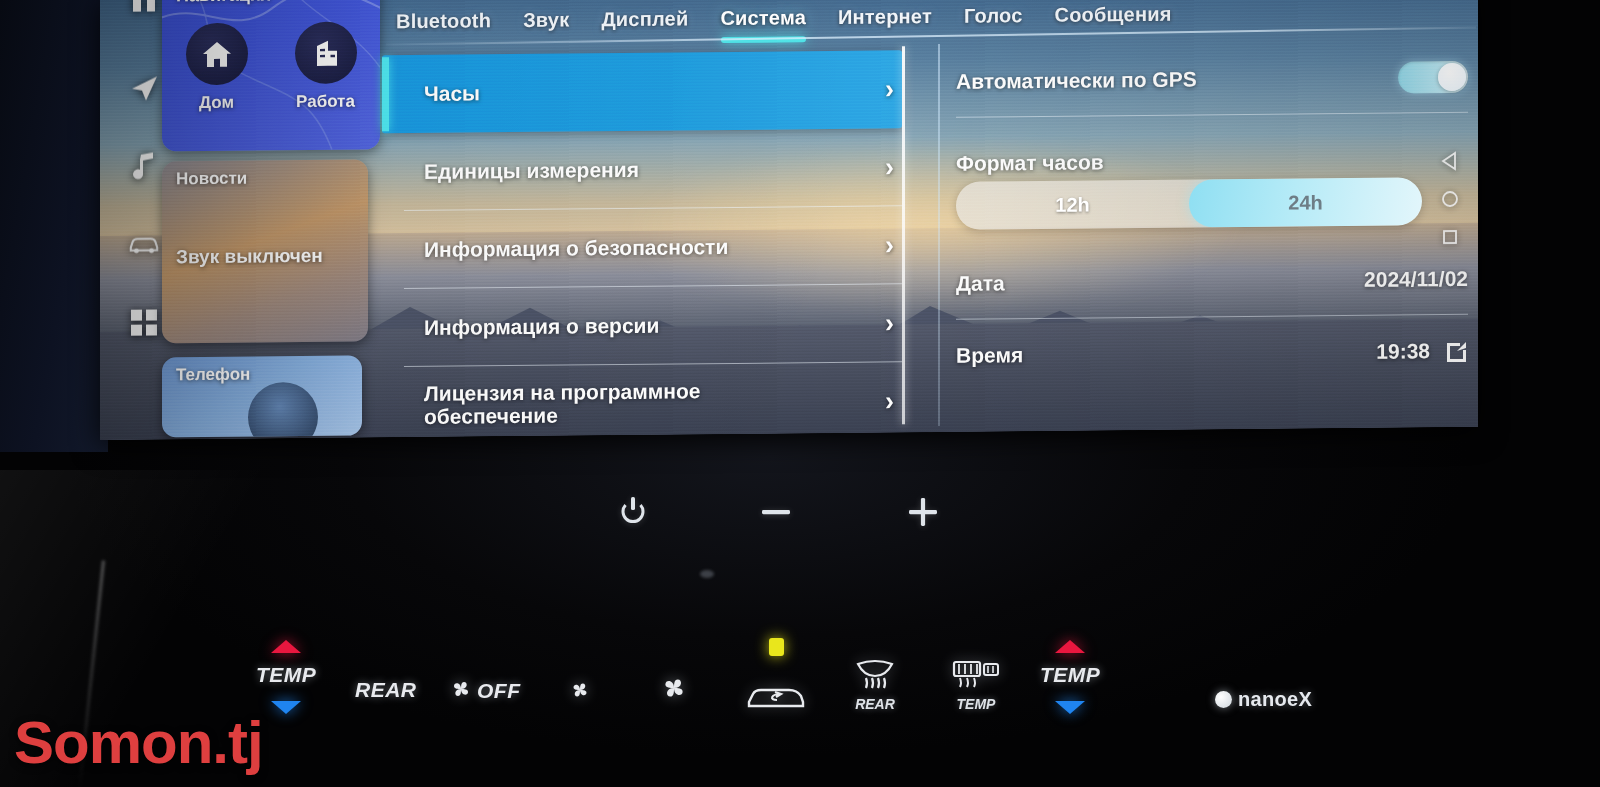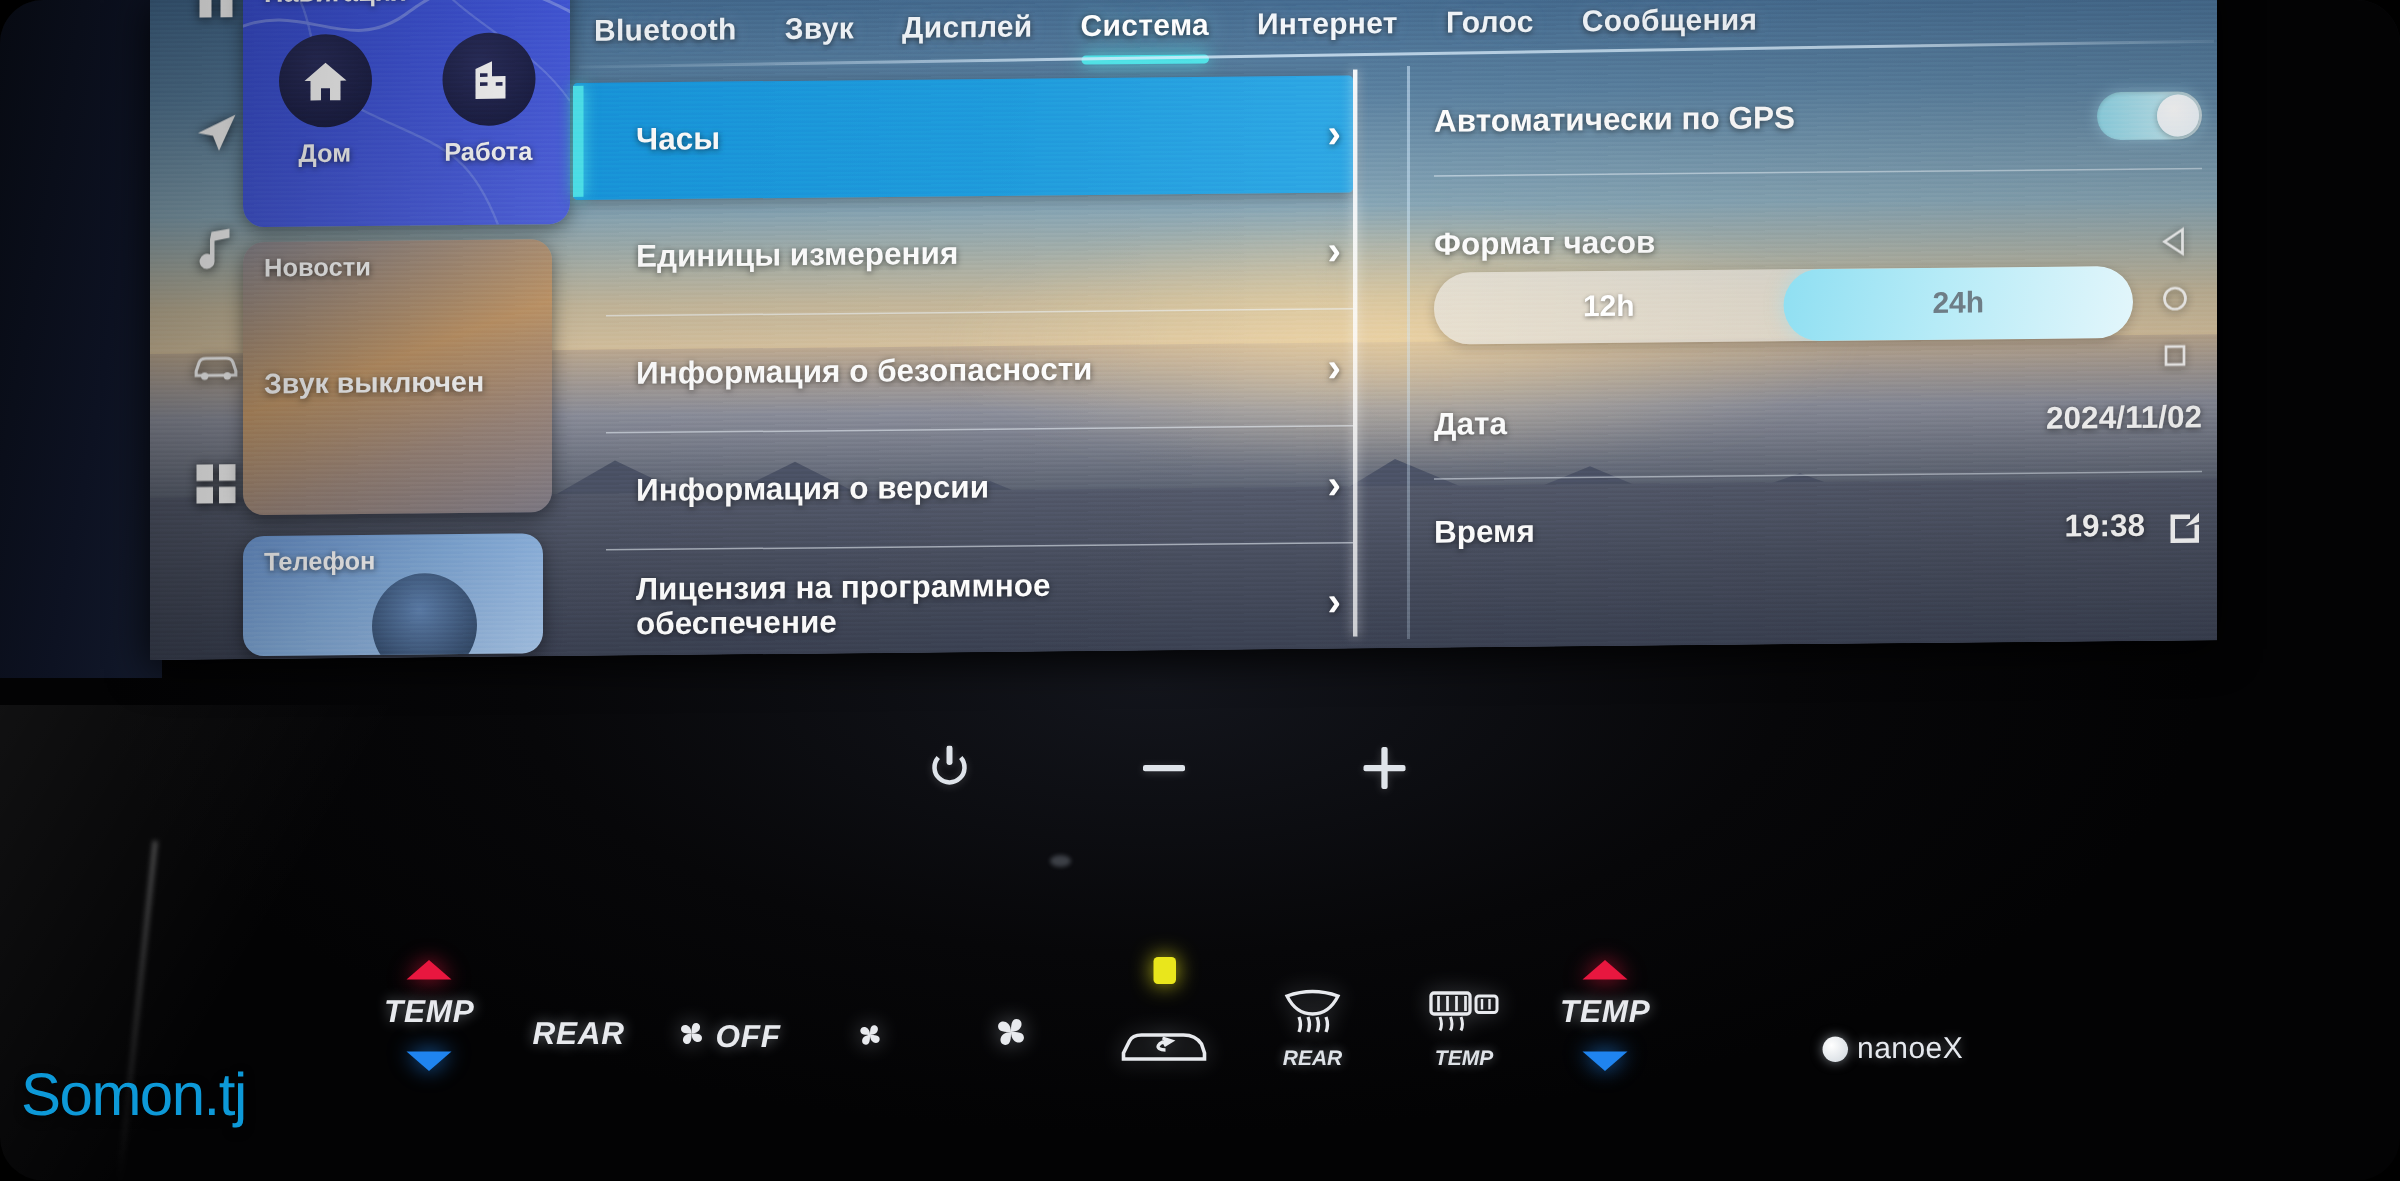--- a/index.html
+++ b/index.html
@@ -2,21 +2,21 @@
 <html><head>
 <meta charset="utf-8">
 <style>
   * { box-sizing: border-box; margin: 0; padding: 0; }
   html, body {
     width: 1600px; height: 787px;
     background: #000;
     font-family: "Liberation Sans", sans-serif;
     overflow: hidden;
   }
-  #root { position: relative; width: 1600px; height: 787px; background: #000; overflow: hidden; border-radius: 29px; }
+  #root { position: relative; width: 1600px; height: 787px; background: #000; overflow: hidden; }
 
   
   .dash {
     position: absolute; inset: 0;
     background:
       radial-gradient(ellipse 700px 300px at 48% 58%, #13151c 0%, #070709 60%, #030304 100%),
       linear-gradient(180deg, #0a0b10 0%, #050507 55%, #000 100%);
   }
   .dash-sheen {
     position: absolute; left: 0; top: 470px; width: 320px; height: 317px;
@@ -194,24 +194,24 @@
      border-bottom:13px solid #e8173f; filter: drop-shadow(0 0 7px rgba(232,23,63,0.75)); }
   .chev-dn { width:0;height:0;border-left:15px solid transparent;border-right:15px solid transparent;
      border-top:13px solid #1f84ef; filter: drop-shadow(0 0 7px rgba(31,132,239,0.8)); }
   .led { width: 15px; height: 18px; border-radius: 3px; background:#e9e61c;
      box-shadow: 0 0 14px rgba(233,230,28,0.85); }
   .cl-ico { filter: drop-shadow(0 0 7px rgba(225,235,245,0.4)); }
 
   .nanoe { position:absolute; left: 1215px; top: 688px; display:flex; align-items:center; gap: 6px; }
   .nanoe-dot { width: 17px; height: 17px; border-radius: 50%;
      background: radial-gradient(circle at 35% 35%, #ffffff, #cfd6dd); box-shadow: 0 0 8px rgba(225,235,245,0.5); }
-  .nanoe-txt { color:#e6e9ee; font-size: 20px; font-weight: normal; letter-spacing: 0.3px;
+  .nanoe-txt { color:#e6e9ee; font-size: 20px; font-weight: bold; letter-spacing: 0.3px;
      text-shadow: 0 0 8px rgba(225,235,245,0.4); }
 
-  .watermark { position:absolute; left: 14px; top: 708px; color:#0ea5e9; font-size: 40px; font-weight: normal;
+  .watermark { position:absolute; left: 14px; top: 708px; color:#ef4444; font-size: 60px; font-weight: bold;
      letter-spacing: -1px; text-shadow: 0 2px 8px rgba(0,0,0,0.8); opacity: 0.93; }
   .mic-dot { position:absolute; left: 700px; top: 570px; width: 14px; height: 8px; border-radius: 50%;
      background: rgba(190,200,215,0.28); filter: blur(1.4px); }
 </style>
 </head>
 <body>
 
 <div id="root">
 
   <div class="dash"></div>

